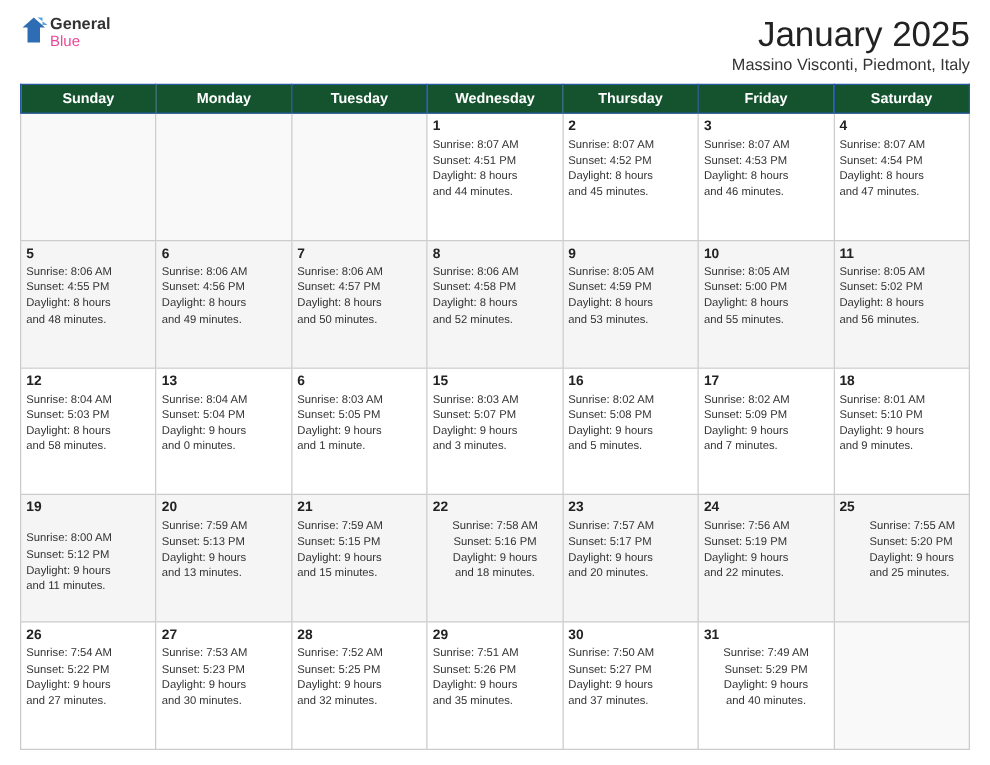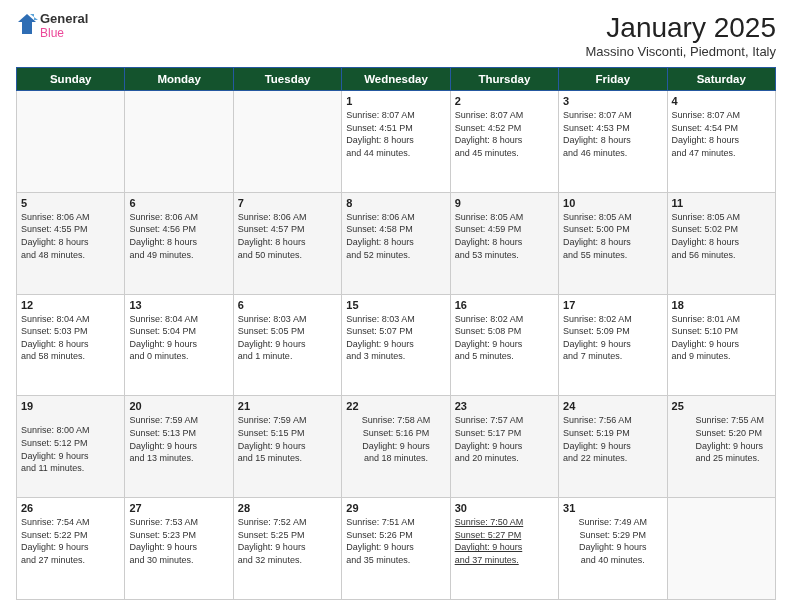--- a/index.html
+++ b/index.html
@@ -350,21 +350,21 @@
           </td>
           <td>
             <span class="day-num">29</span>
             <div class="day-info" style="white-space: pre-line;">Sunrise: 7:51 AM
 Sunset: 5:26 PM
 Daylight: 9 hours
 and 35 minutes.</div>
           </td>
           <td>
             <span class="day-num">30</span>
-            <div class="day-info" style="white-space: pre-line; text-decoration: underline;">Sunrise: 7:50 AM
+            <div class="day-info" style="white-space: pre-line;">Sunrise: 7:50 AM
 Sunset: 5:27 PM
 Daylight: 9 hours
 and 37 minutes.</div>
           </td>
           <td>
             <span class="day-num">31</span>
             <div class="day-info" style="white-space: pre-line; text-align: center;">Sunrise: 7:49 AM
 Sunset: 5:29 PM
 Daylight: 9 hours
 and 40 minutes.</div>

